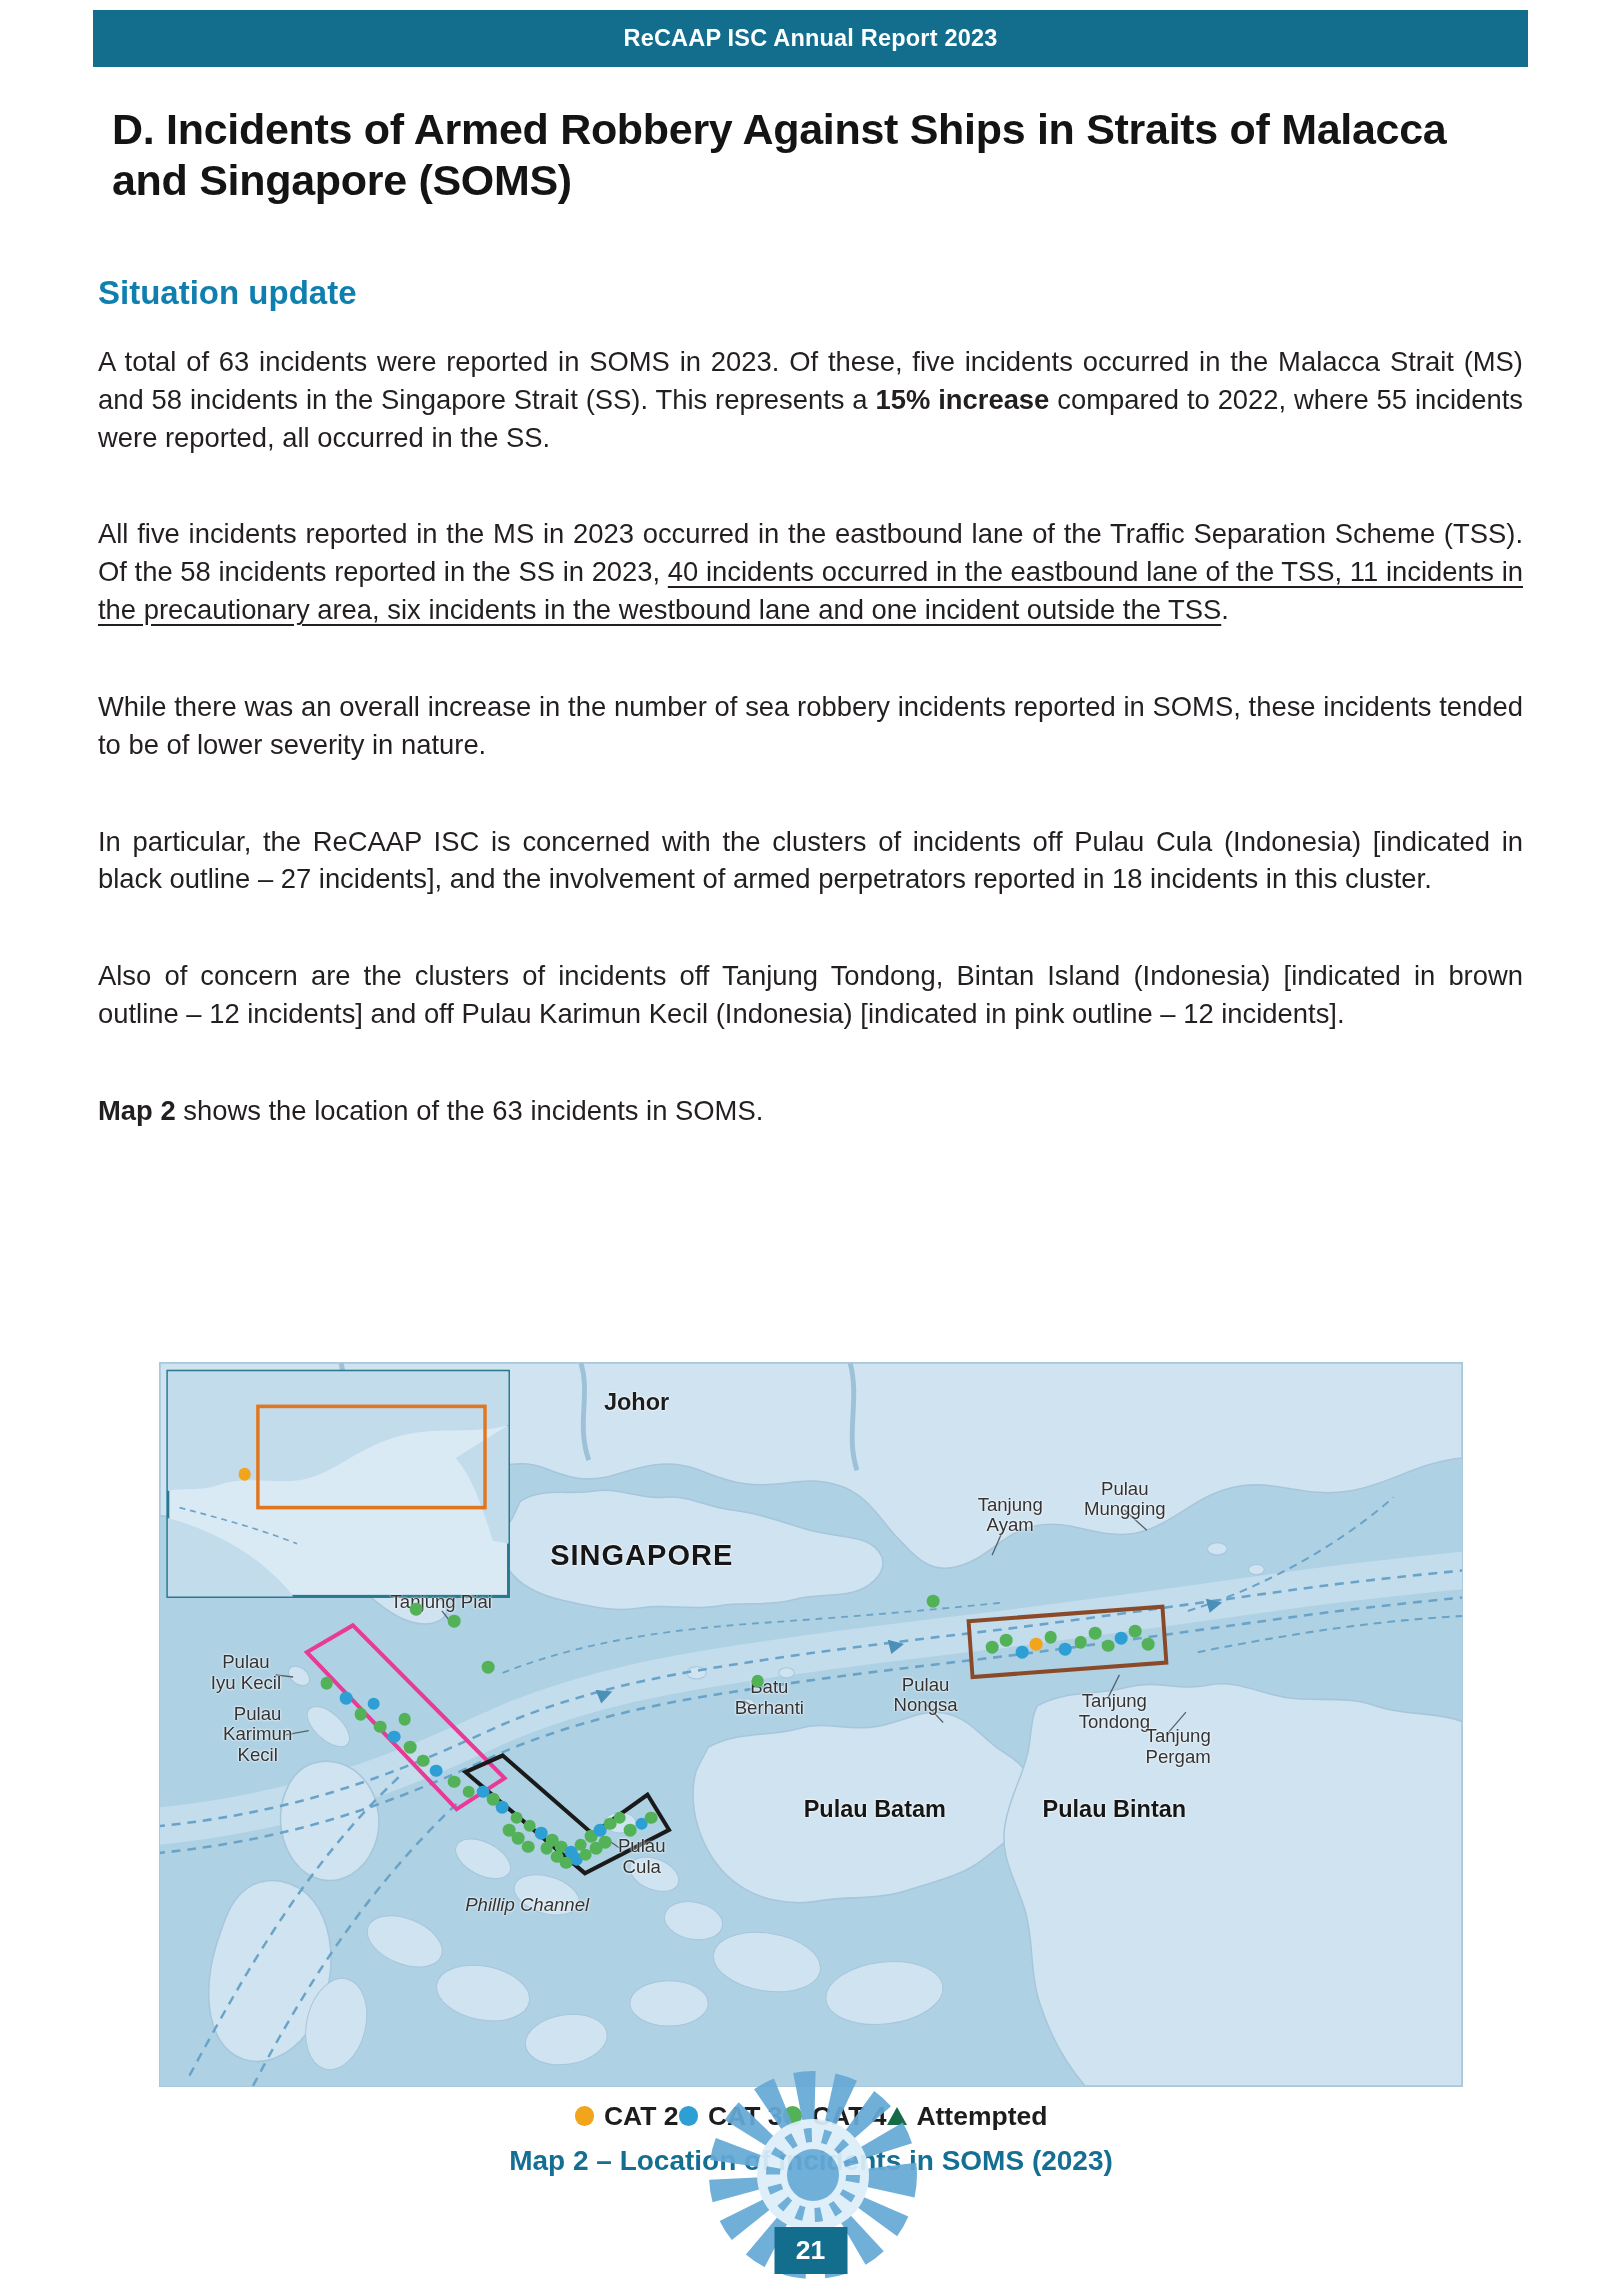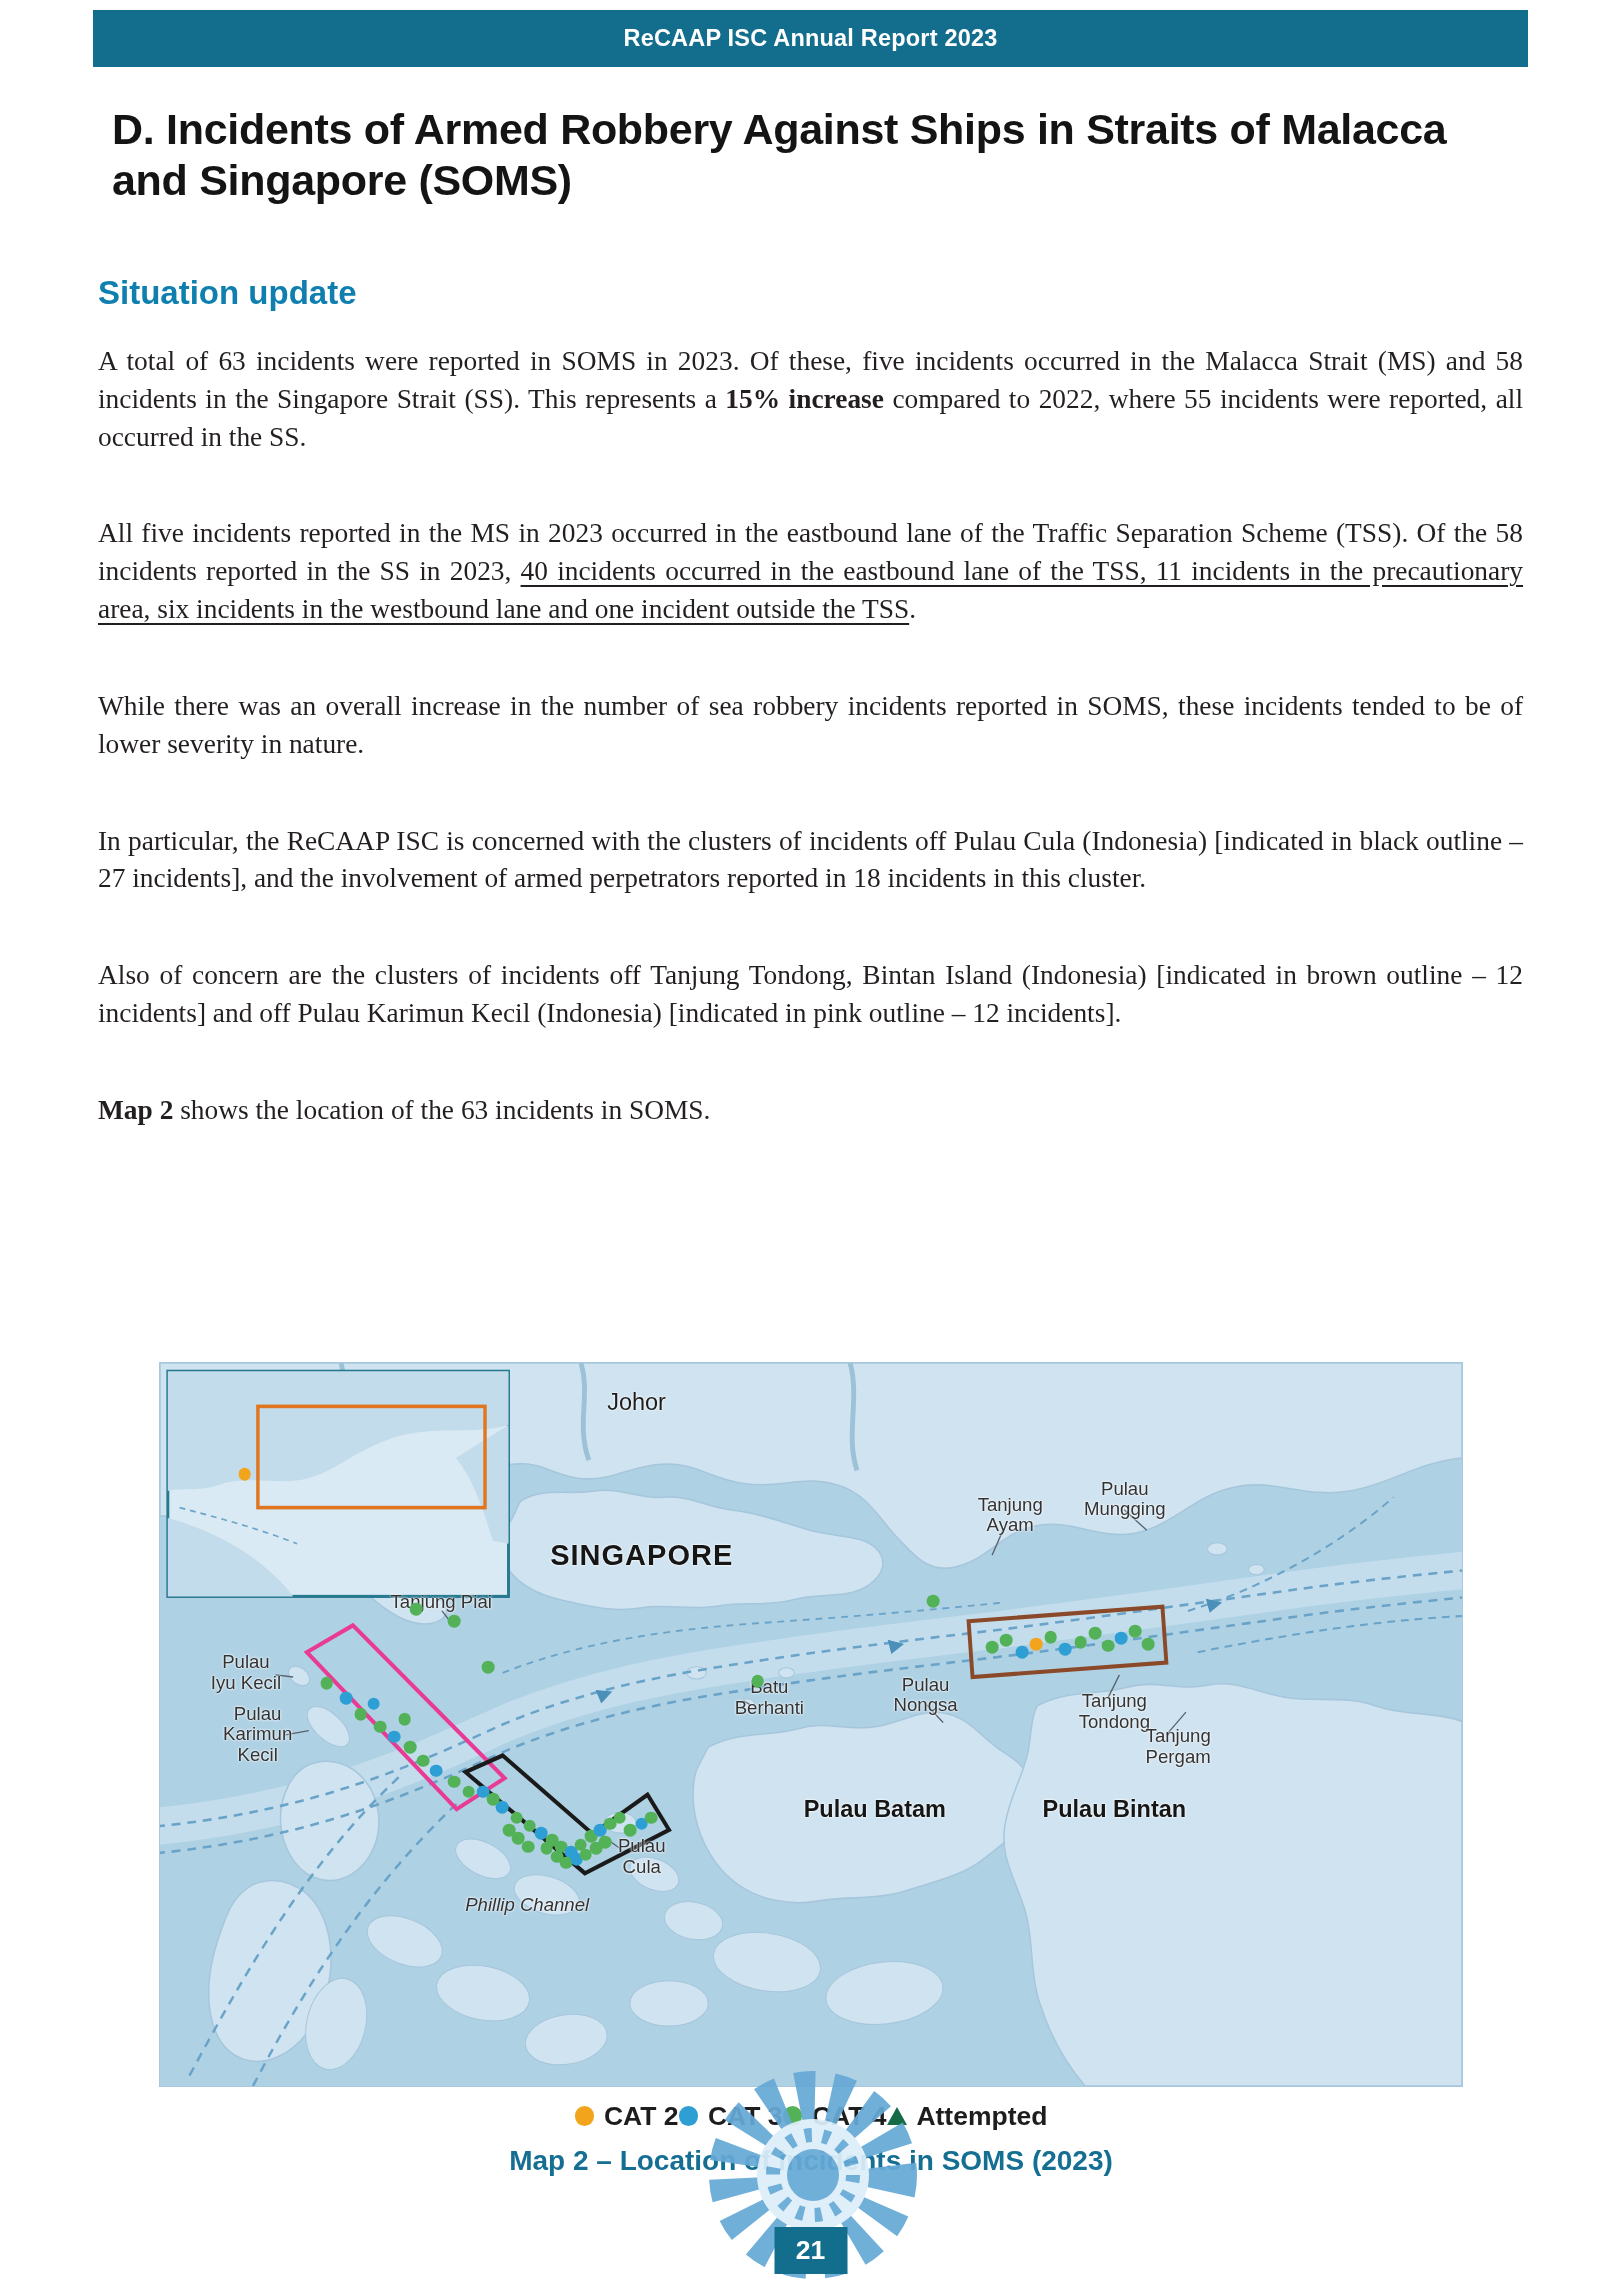--- a/index.html
+++ b/index.html
@@ -14,36 +14,36 @@
 
   
   .page-title { position:absolute; top:104px; left:112px; width:1402px;
     font-size:43px; line-height:1.18; font-weight:700; color:#141414; letter-spacing:-0.3px; }
   .section-heading { position:absolute; top:274px; left:98px;
     font-size:33px; font-weight:700; color:#0e7fae; }
 
   
   .body-copy { position:absolute; top:343px; left:98px; width:1425px;
     font-size:27.4px; line-height:1.38; color:#231f20; }
-  .body-copy p { text-align:justify; margin-bottom:59px;font-family:Liberation Serif, serif; }
+  .body-copy p { text-align:justify; margin-bottom:59px; }
   .seg-bold { font-weight:700; }
   .seg-underline { text-decoration:underline; text-underline-offset:4.9px; }
 
   
   .map-figure { position:absolute; top:1362px; left:159px; width:1304px; z-index:1; }
   .map-canvas { position:relative; width:1304px; height:725px; border:1px solid #a9c8dc;
     overflow:hidden; background:#afd1e4; }
   .map-canvas svg.geo { position:absolute; inset:0; width:100%; height:100%; display:block; }
 
   .map-labels, .map-points { position:absolute; inset:0; }
   .map-label { position:absolute; transform:translate(-50%,-50%); white-space:pre-line;
     text-align:center; color:#333; line-height:1.12;
     text-shadow:0 0 2.9px rgba(255,255,255,.95), 0 0 2px rgba(255,255,255,.9); }
   .map-label.place   { font-size:18.6px; }
-  .map-label.region  { font-size:23.5px; font-weight:400; color:#1d1d1d; }
+  .map-label.region  { font-size:23.5px; font-weight:700; color:#1d1d1d; }
   .map-label.country { font-size:29px; font-weight:700; color:#161616; letter-spacing:1px; }
   .map-label.island  { font-size:23.5px; font-weight:700; color:#161616; }
 
   .incident-dot { position:absolute; width:12.7px; height:12.7px; border-radius:50%;
     transform:translate(-50%,-50%); }
 
   
   .legend { display:flex; justify-content:center; align-items:flex-start; margin-top:13.7px; }
   .legend-item { display:flex; align-items:center; gap:9.8px; }
   .legend-mark.circle { width:19.6px; height:19.6px; border-radius:50%; display:inline-block; }

